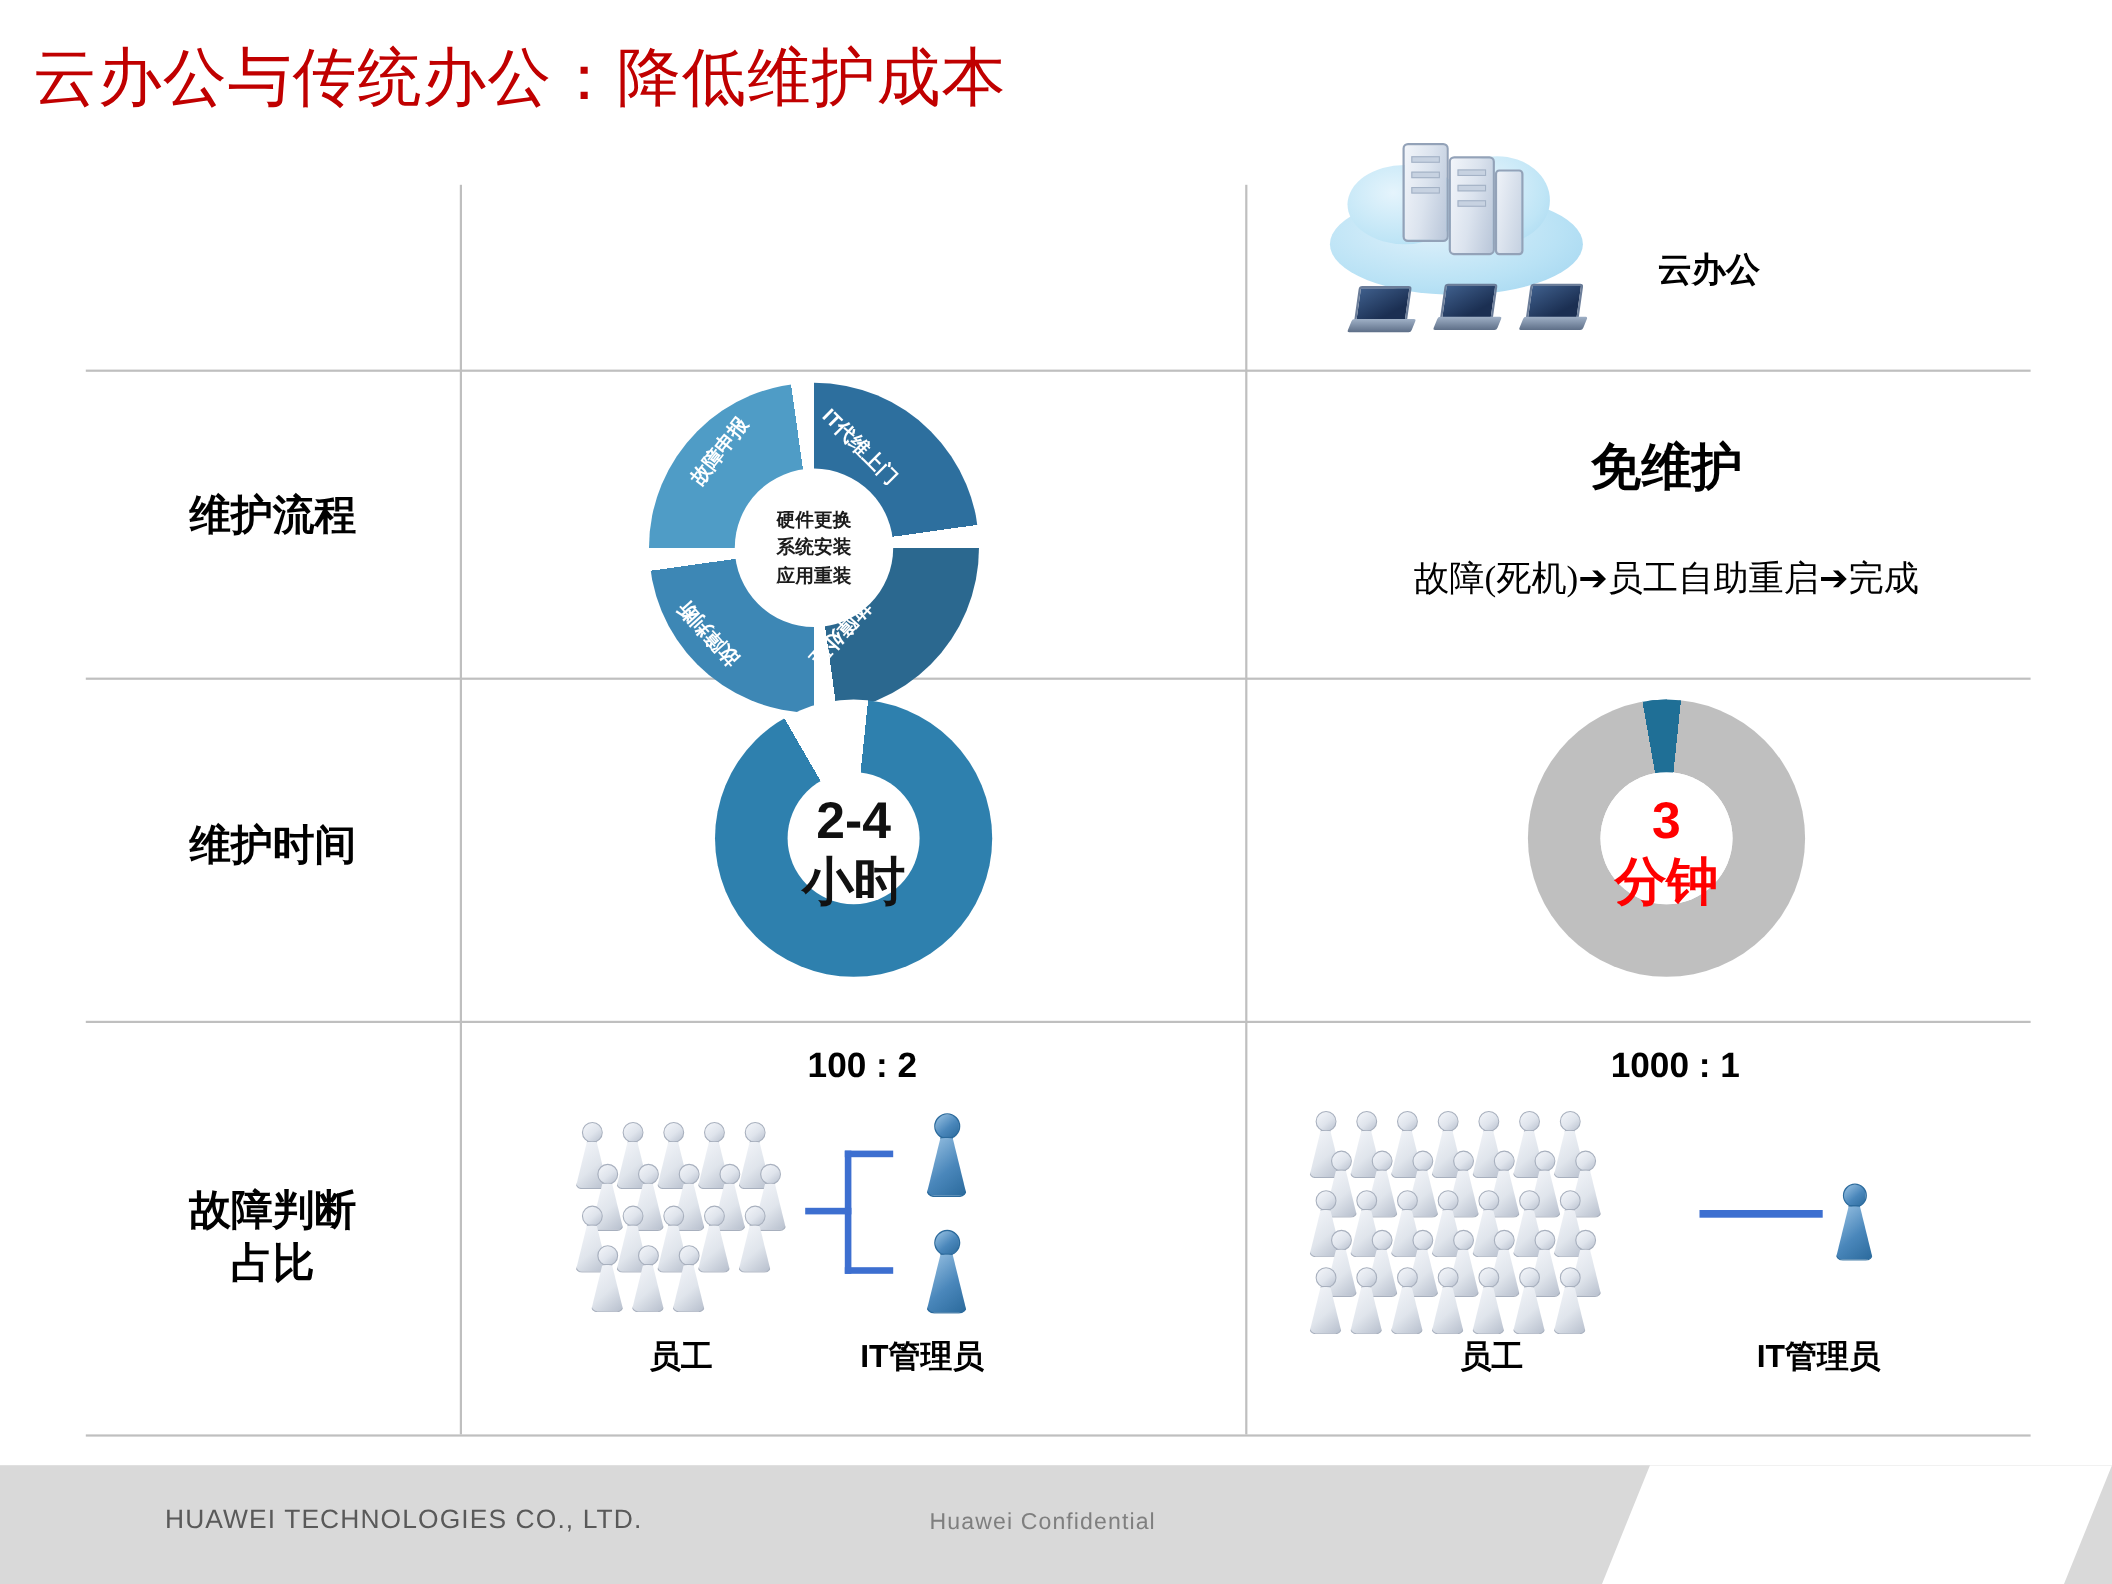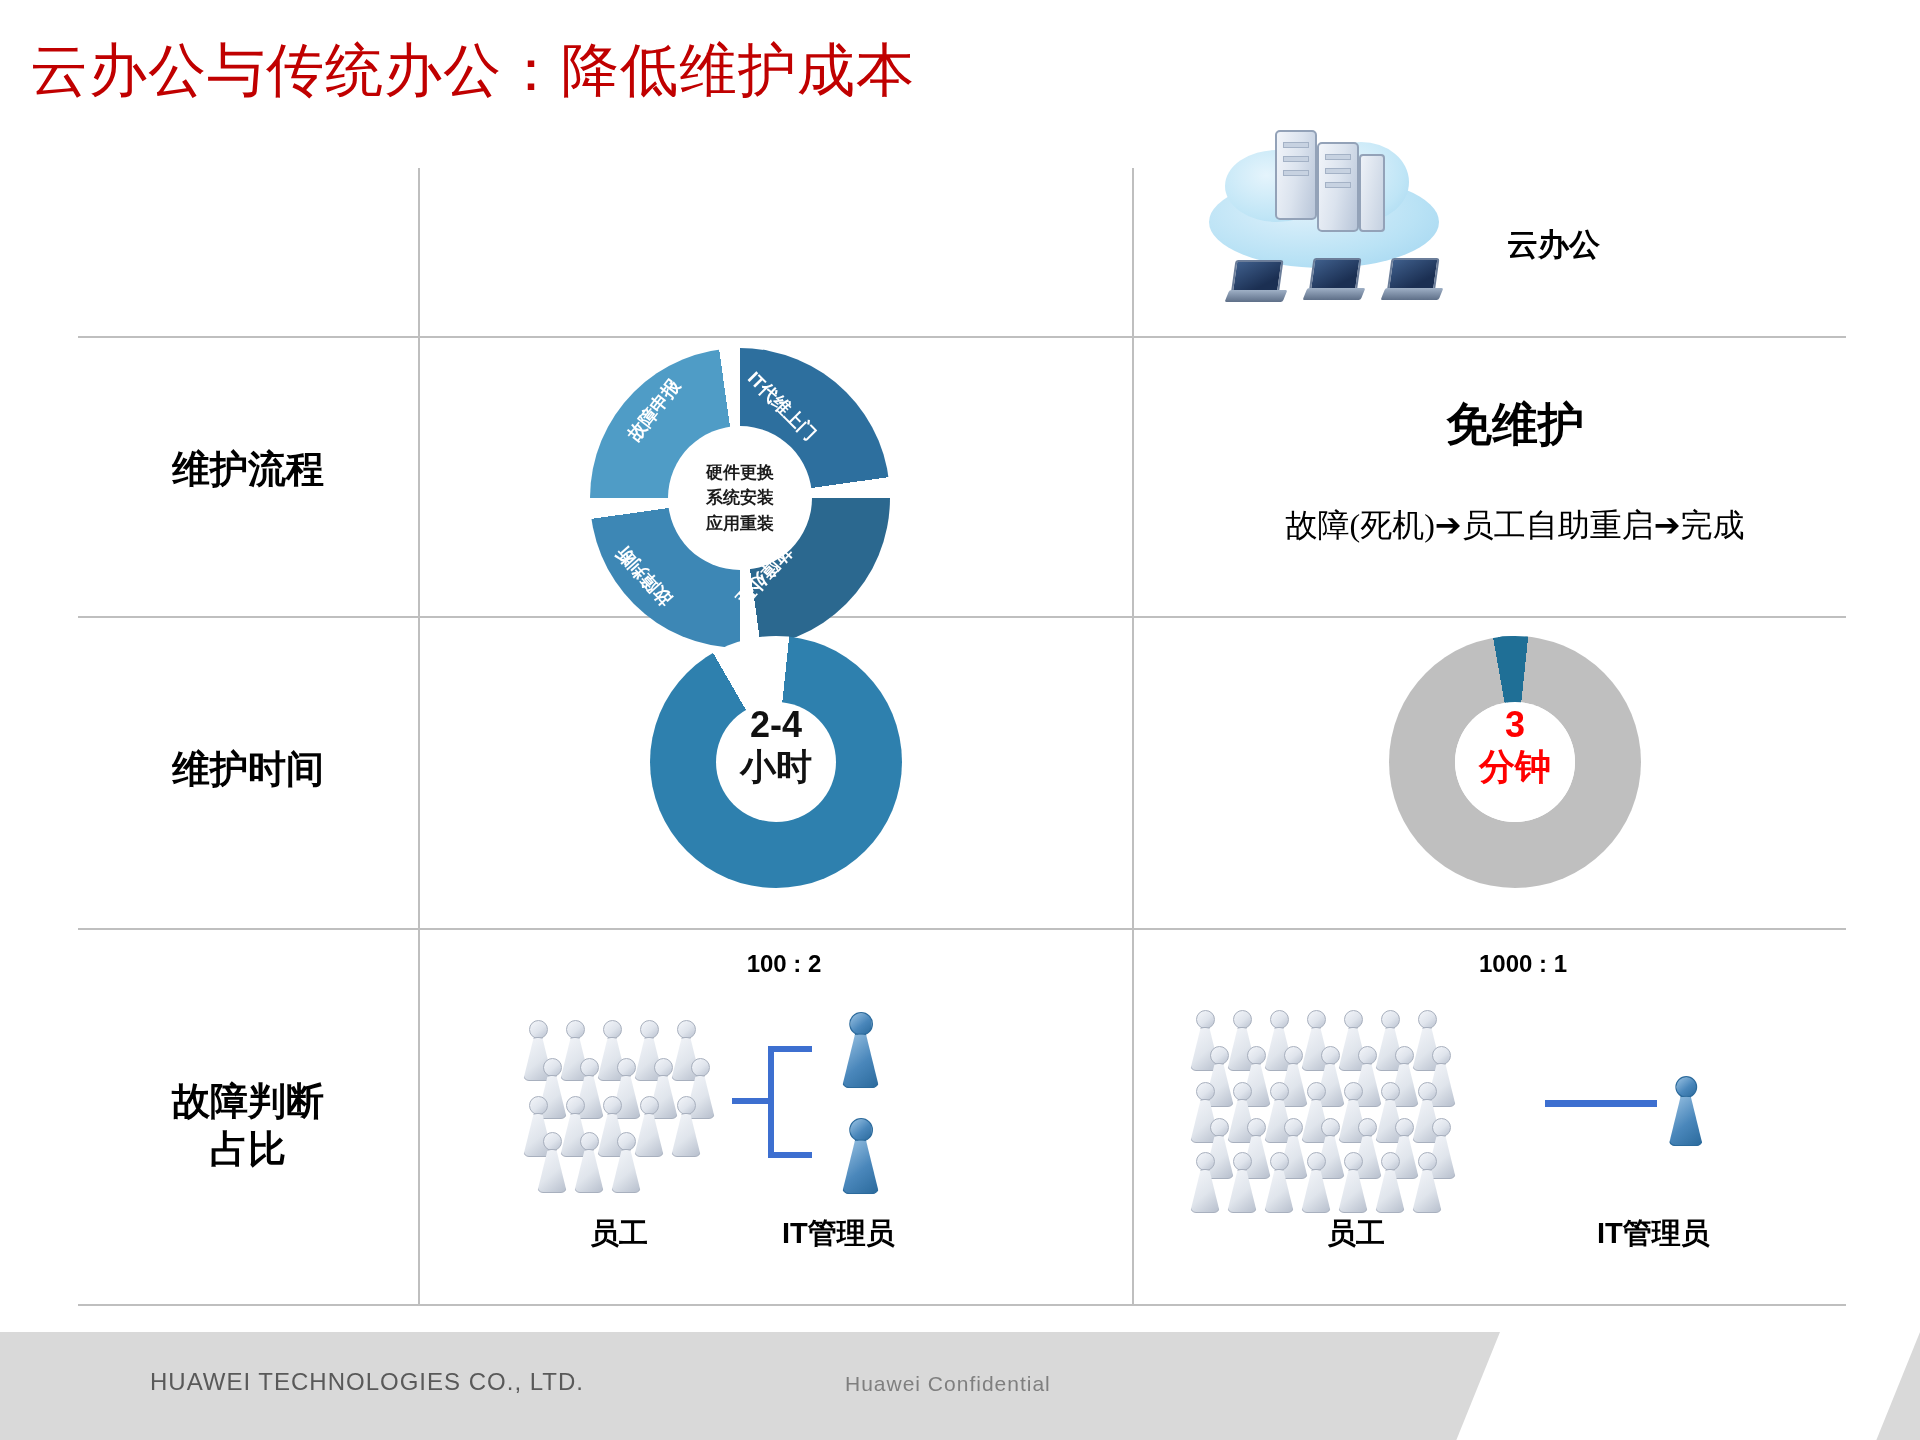--- a/index.html
+++ b/index.html
@@ -305,41 +305,41 @@
   .donut-b-tip:after {
     content: "";
     position: absolute;
     left: 66px; top: 66px;
     width: 120px; height: 120px;
     background: #ffffff;
     border-radius: 50%;
   }
   .donut-label {
     position: absolute;
-    left: 230px; top: 4px;
+    left: 230px; top: 32px;
     width: 252px; height: 252px;
     display: flex;
     flex-direction: column;
     align-items: center;
     justify-content: center;
-    font-size: 36px;
+    font-size: 47px;
     font-weight: bold;
     line-height: 1.16;
     z-index: 4;
   }
   .lbl-dark { color: #111; }
   .lbl-red { color: #ff0000; }
 
   
   .ratio {
     position: absolute;
     top: 2px;
     width: 728px;
     text-align: center;
-    font-size: 24px;
+    font-size: 32px;
     font-weight: bold;
     color: #000;
   }
   .people {
     position: absolute;
   }
   .person {
     position: absolute;
     width: 34px;
     height: 60px;

